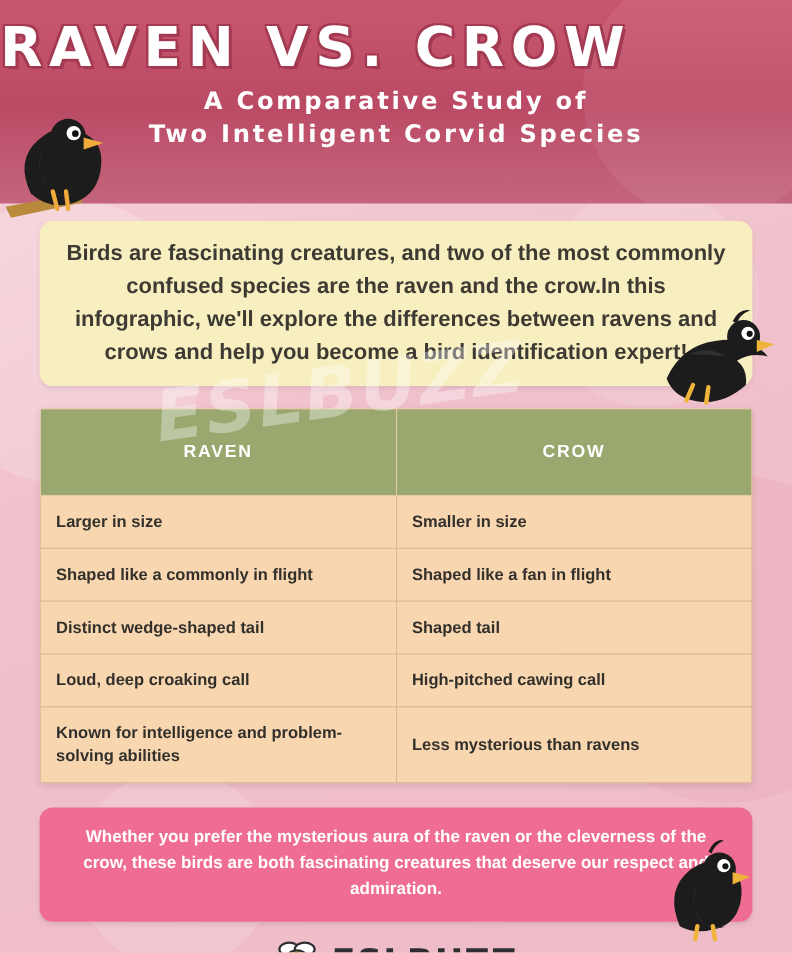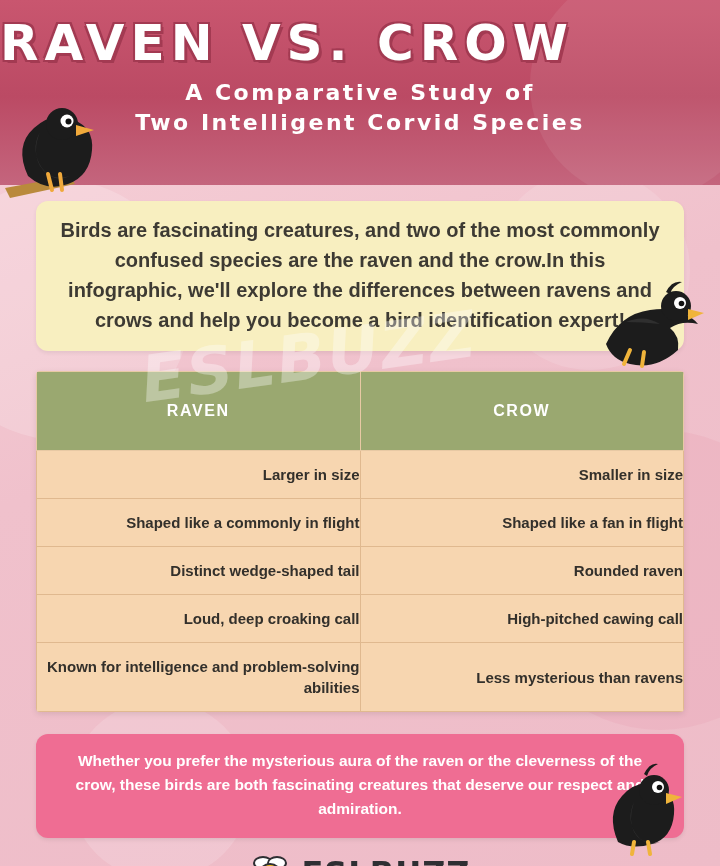--- a/index.html
+++ b/index.html
@@ -119,22 +119,22 @@
     letter-spacing: 1.6px;
     padding: 30px 6px;
     text-align: center;
     border: 1px solid #e8c9a4;
   }
   table.compare td {
     background: #f7d6b0;
     color: #33302b;
     font-size: 15px;
     font-weight: bold;
-    text-align: right;
-    padding: 13px 0;
+    text-align: left;
+    padding: 13px 14px;
     line-height: 1.4;
     border: 1px solid #e0b98f;
     vertical-align: middle;
   }
 
   
   .watermark {
     position: absolute;
     z-index: 5;
     left: 140px;
@@ -256,21 +256,21 @@
         <tr>
           <td>Larger in size</td>
           <td>Smaller in size</td>
         </tr>
         <tr>
           <td>Shaped like a commonly in flight</td>
           <td>Shaped like a fan in flight</td>
         </tr>
         <tr>
           <td>Distinct wedge-shaped tail</td>
-          <td>Rounded raven</td>
+          <td>Shaped tail</td>
         </tr>
         <tr>
           <td>Loud, deep croaking call</td>
           <td>High-pitched cawing call</td>
         </tr>
         <tr>
           <td>Known for intelligence and problem-solving abilities</td>
           <td>Less mysterious than ravens</td>
         </tr>
       </tbody>

